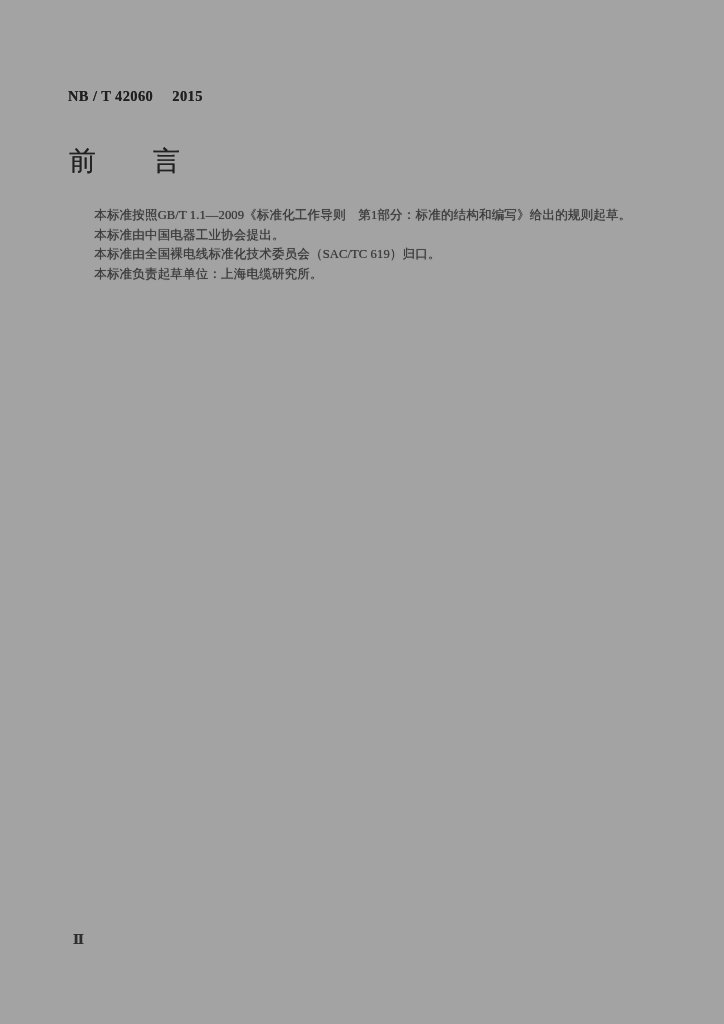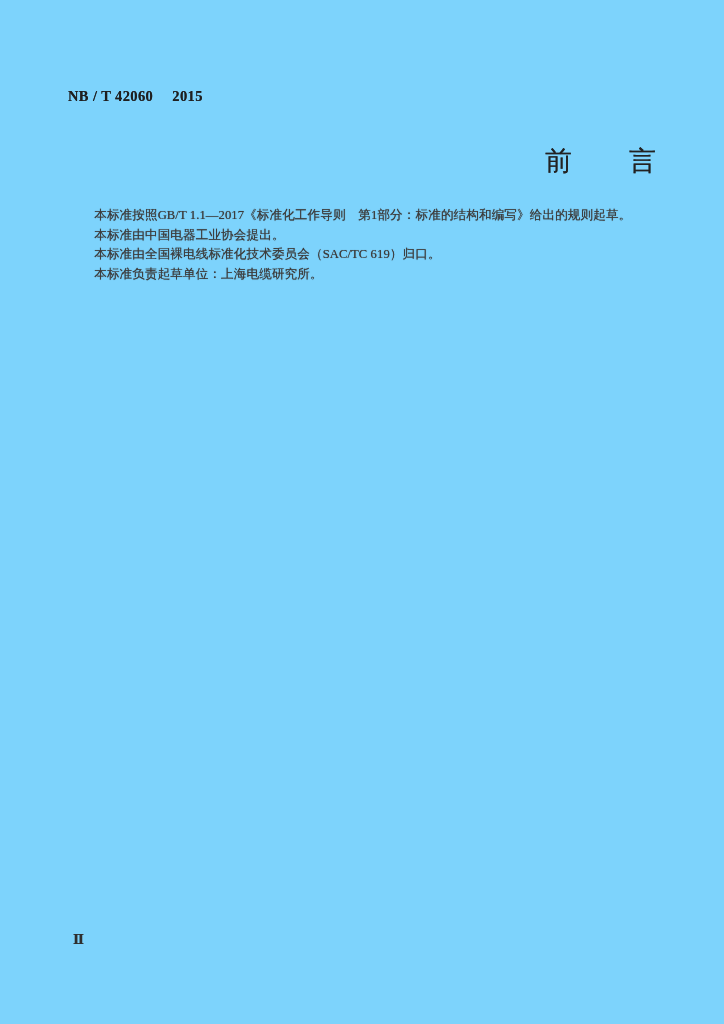--- a/index.html
+++ b/index.html
@@ -4,21 +4,21 @@
 <style>
   * { margin: 0; padding: 0; box-sizing: border-box; }
   html, body { background: #e8e8e8; }
   body { font-family: "Liberation Serif", "DejaVu Serif", serif; }
 
   .page {
     position: relative;
     width: 724px;
     height: 1024px;
     margin: 0 auto;
-    background: #7dd3fc;
+    background: #a3a3a3;
     overflow: hidden;
   }
 
   .running-header {
     position: absolute;
     left: 68px;
     top: 88px;
     font-size: 14.5px;
     font-weight: bold;
     color: #1f1f1f;
@@ -26,21 +26,21 @@
     text-shadow: 0 0 0.5px rgba(30,30,30,0.75);
     white-space: nowrap;
   }
   .running-header .year { margin-left: 19px; }
 
   .doc-title {
     position: absolute;
     left: 69px;
     top: 143px;
     width: 587px;
-    text-align: right;
+    text-align: left;
     font-size: 27px;
     font-weight: 500;
     color: #222222;
     text-shadow: 0 0 0.6px rgba(35,35,35,0.7);
     white-space: nowrap;
   }
   .doc-title .title-char-right { margin-left: 57px; }
 
   .foreword-body {
     position: absolute;
@@ -79,21 +79,21 @@
     <span>NB / T 42060</span><span class="year">2015</span>
   </div>
 
   <div class="doc-title">
     <span class="title-char-left">前</span><span class="title-char-right">言</span>
   </div>
 
   <div class="foreword-body">
 
     <div class="para">
-      <div class="line indent">本标准按照GB/T 1.1—2017《标准化工作导则　第1部分：标准的结构和编写》给出的规则起草。</div>
+      <div class="line indent">本标准按照GB/T 1.1—2009《标准化工作导则　第1部分：标准的结构和编写》给出的规则起草。</div>
     </div>
 
     <div class="para">
       <div class="line indent">本标准由中国电器工业协会提出。</div>
     </div>
 
     <div class="para">
       <div class="line indent">本标准由全国裸电线标准化技术委员会（SAC/TC 619）归口。</div>
     </div>
 

